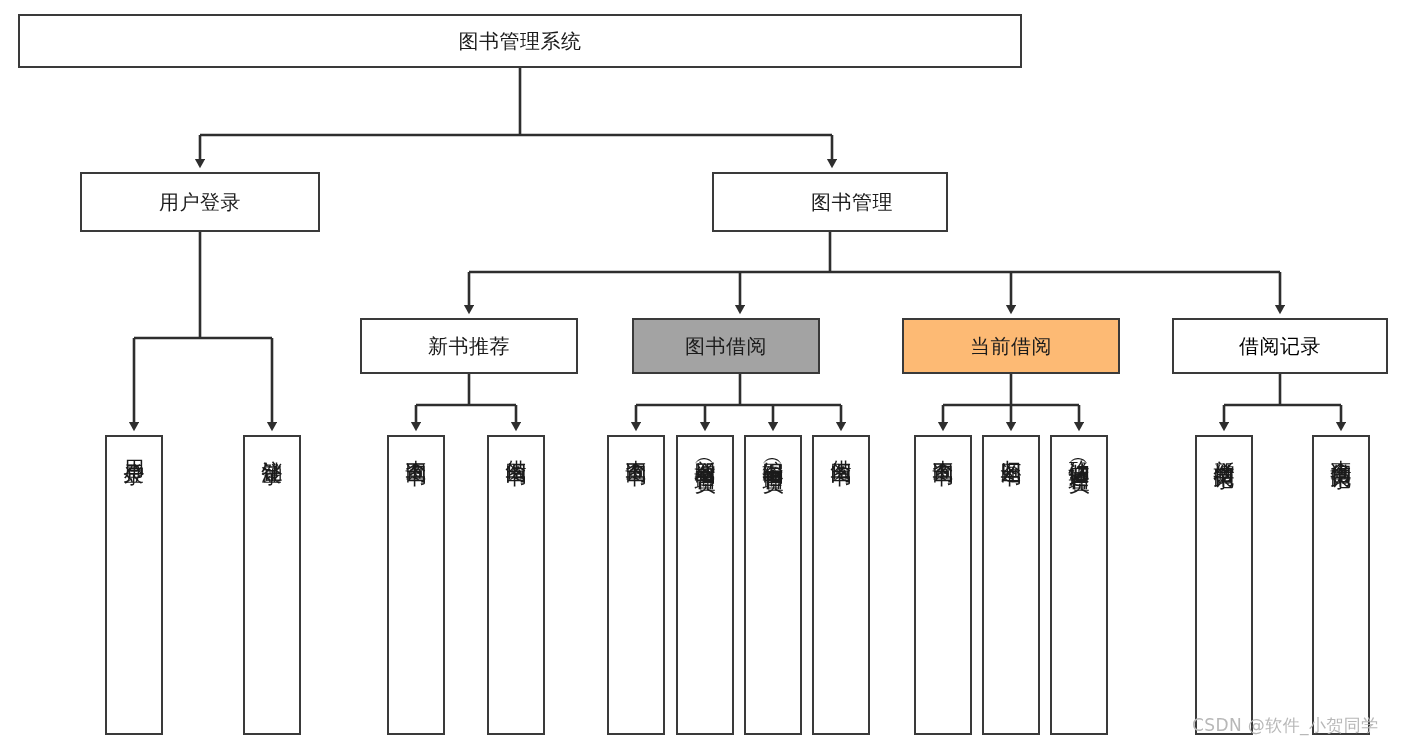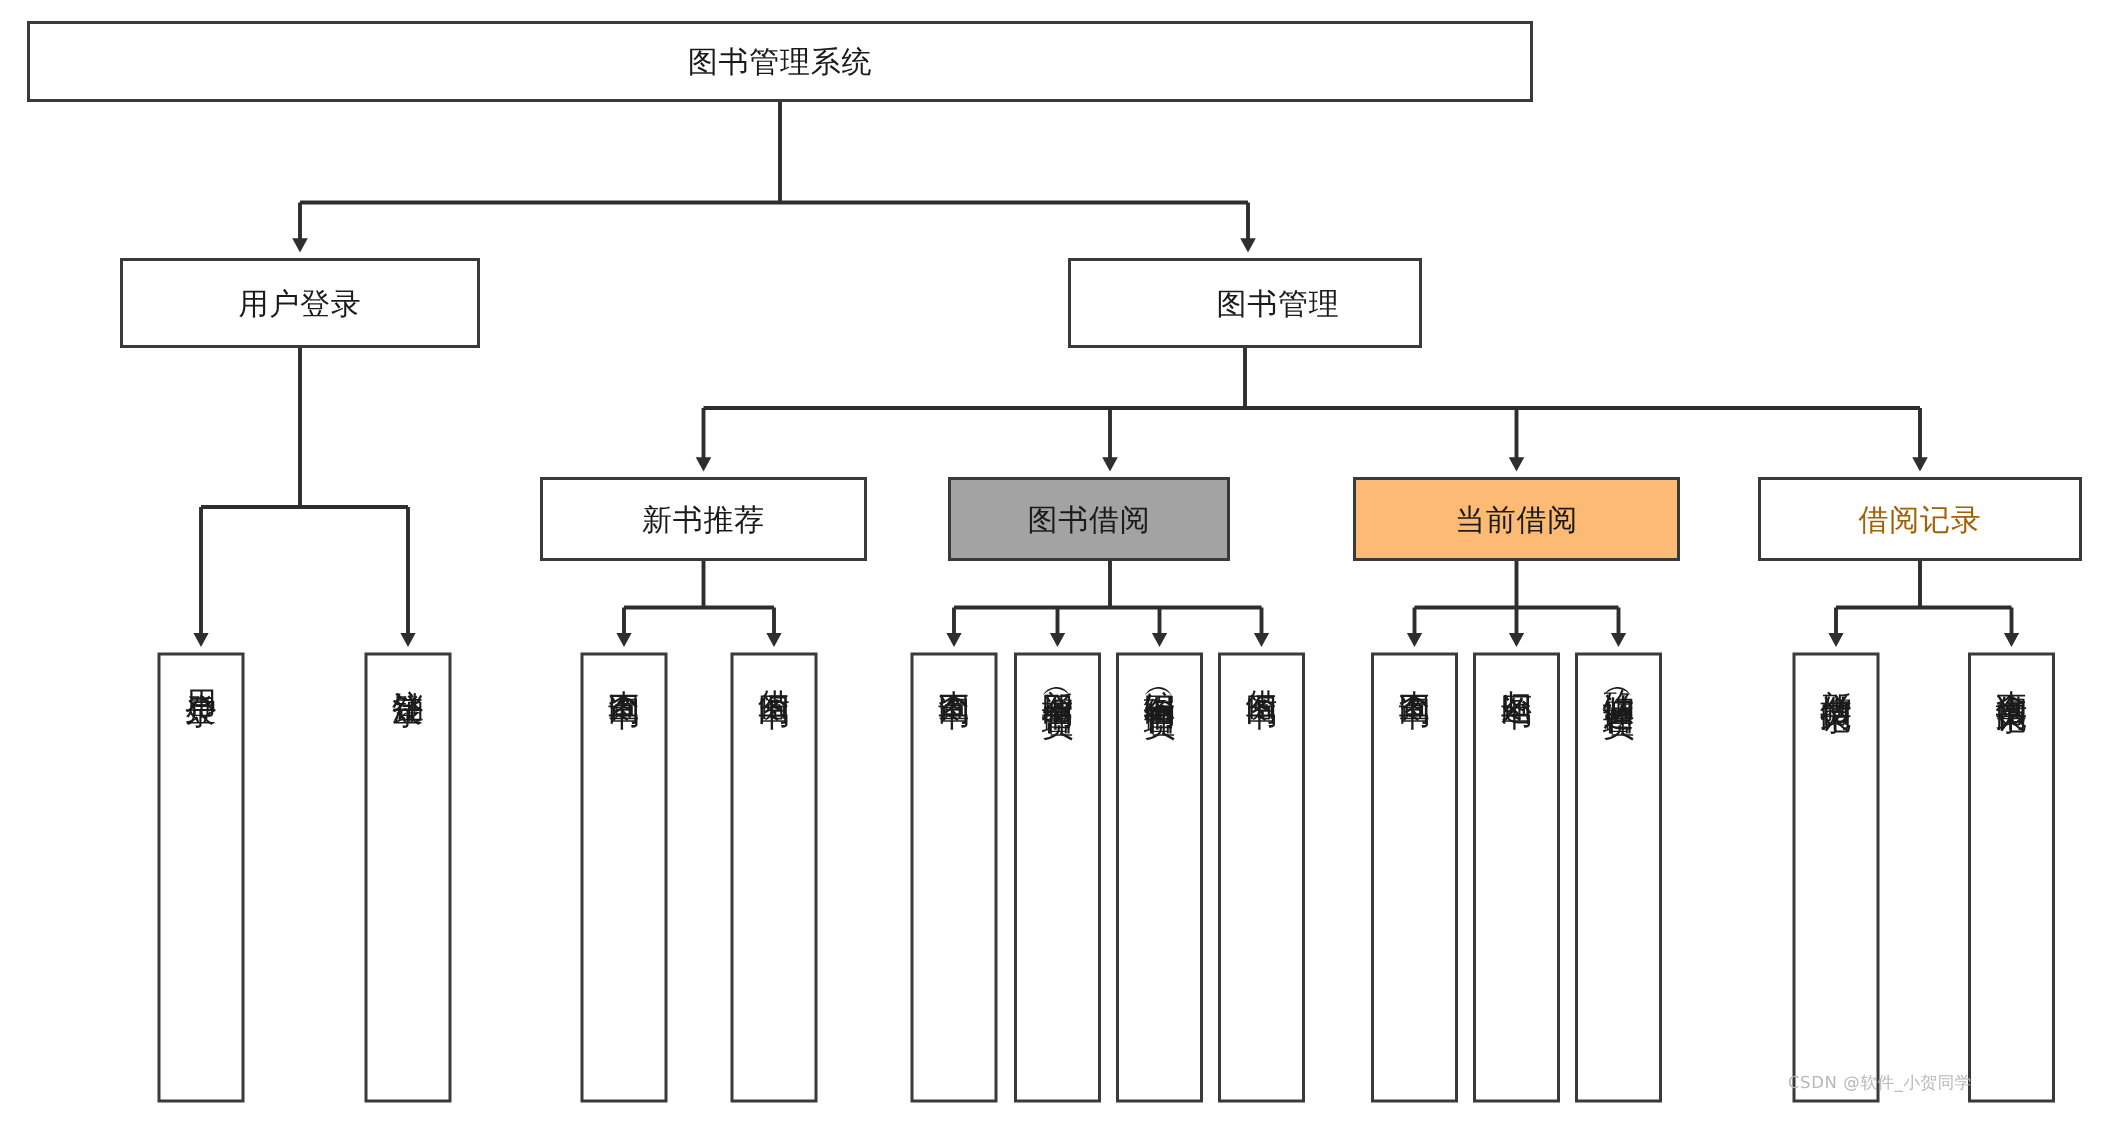--- a/index.html
+++ b/index.html
@@ -57,21 +57,21 @@
     text-orientation: upright;
     line-height: 1.05;
     letter-spacing: 2px;
     white-space: nowrap;
     max-height: 100%;
   }
   .watermark {
     position: absolute;
     left: 1192px;
     top: 714px;
-    font-size: 11px;
+    font-size: 17px;
     color: #b8b8b8;
     white-space: nowrap;
     letter-spacing: 0.4px;
   }
 </style>
 </head>
 <body>
 
 <div id="diagram-root" style="background: rgb(255, 255, 255);">
 
@@ -151,21 +151,21 @@
   <div class="node horizontal" style="left: 360px; top: 318px; width: 218px; height: 56px; border-color: rgb(58, 58, 58); background: rgb(255, 255, 255);">
     <span class="label" style="color: rgb(27, 27, 27);">新书推荐</span>
   </div>
   <div class="node horizontal" style="left: 632px; top: 318px; width: 188px; height: 56px; border-color: rgb(58, 58, 58); background: #a3a3a3;">
     <span class="label" style="color: rgb(27, 27, 27);">图书借阅</span>
   </div>
   <div class="node horizontal" style="left: 902px; top: 318px; width: 218px; height: 56px; border-color: rgb(58, 58, 58); background: #fdba74;">
     <span class="label" style="color: rgb(27, 27, 27);">当前借阅</span>
   </div>
   <div class="node horizontal" style="left: 1172px; top: 318px; width: 216px; height: 56px; border-color: rgb(58, 58, 58); background: rgb(255, 255, 255);">
-    <span class="label" style="color: #a16207;">借阅记录</span>
+    <span class="label" style="color: #000000;">借阅记录</span>
   </div>
 
   <div class="node vertical" style="left: 105px; top: 435px; width: 58px; height: 300px; border-color: rgb(58, 58, 58); background: rgb(255, 255, 255);">
     <span class="label" style="color: rgb(27, 27, 27);">用户登录</span>
   </div>
   <div class="node vertical" style="left: 243px; top: 435px; width: 58px; height: 300px; border-color: rgb(58, 58, 58); background: rgb(255, 255, 255);">
     <span class="label" style="color: rgb(27, 27, 27);">注销登录</span>
   </div>
   <div class="node vertical" style="left: 387px; top: 435px; width: 58px; height: 300px; border-color: rgb(58, 58, 58); background: rgb(255, 255, 255);">
     <span class="label" style="color: rgb(27, 27, 27);">查询图书</span>

